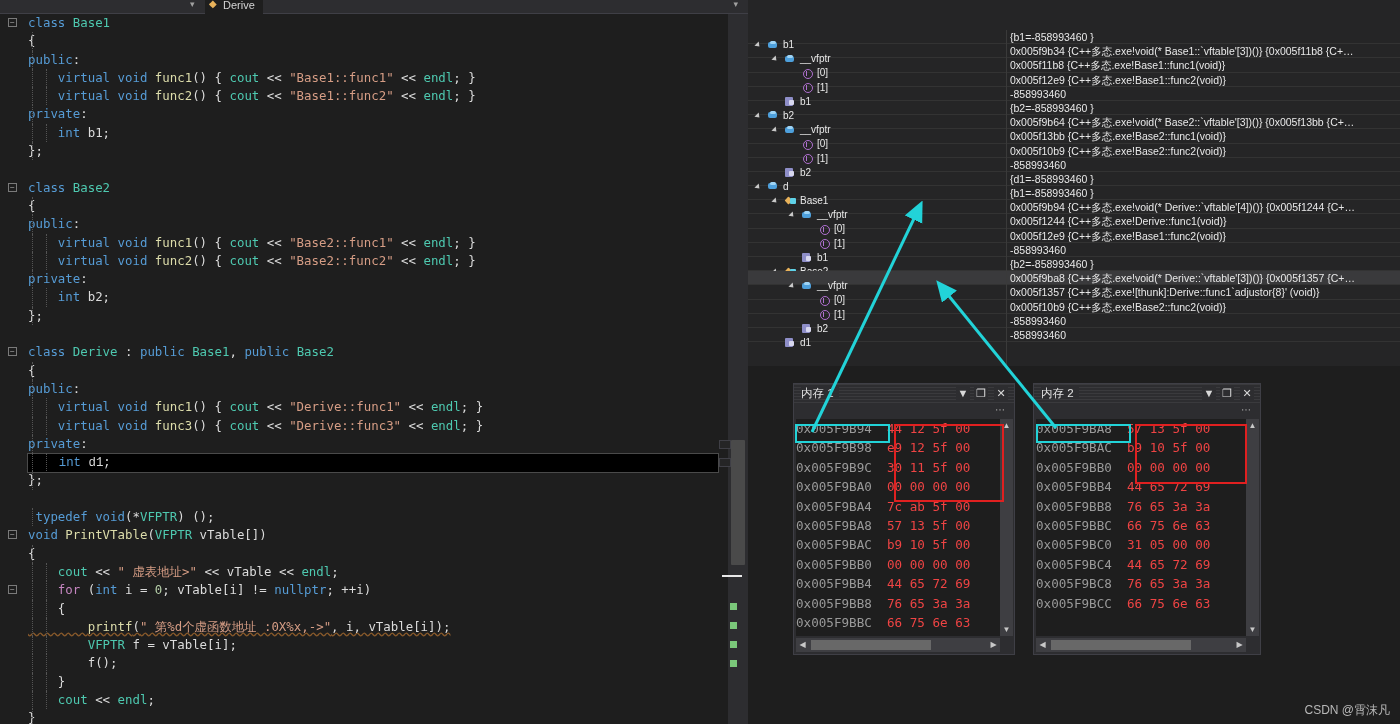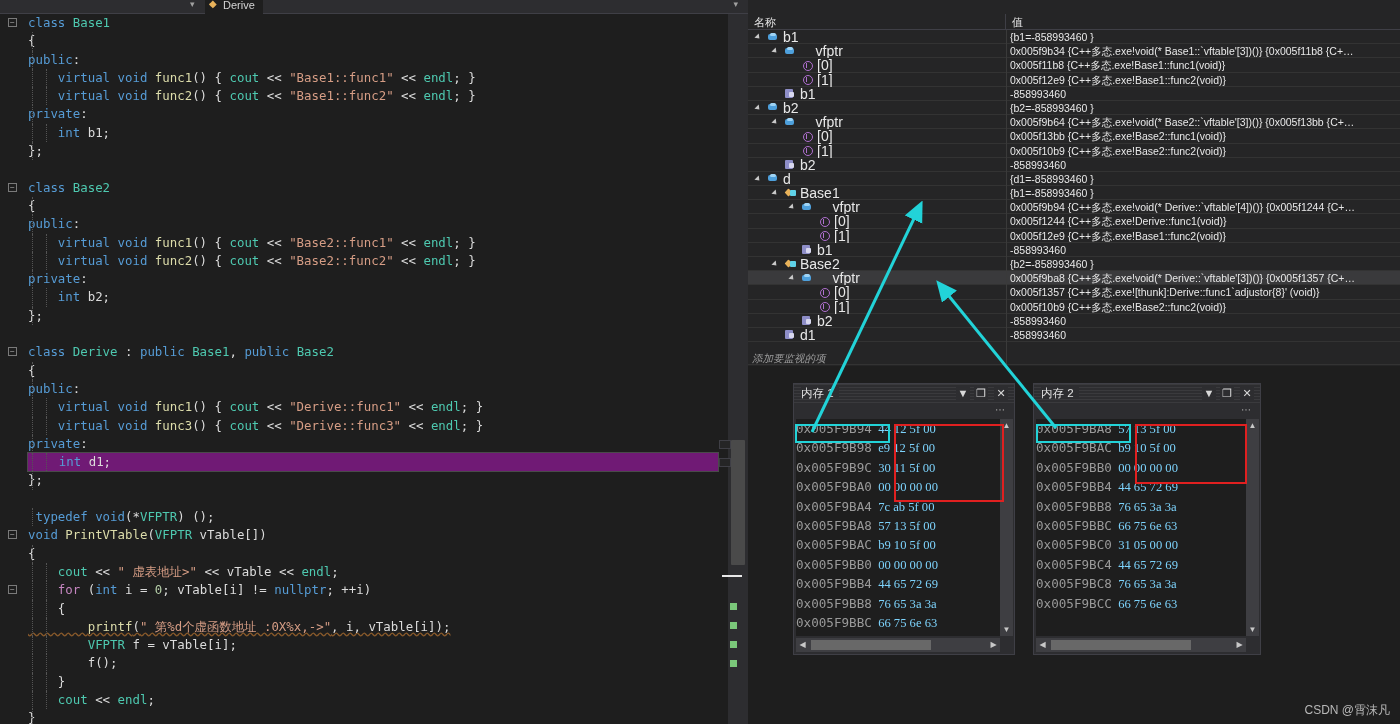--- a/index.html
+++ b/index.html
@@ -29,22 +29,22 @@
   .ind { position:absolute; left:0; top:0; height:100%; border-left:1px dotted #545454; }
   .kw   { color:#569cd6; }
   .kw2  { color:#c586c0; }
   .typ  { color:#4ec9b0; }
   .cls  { color:#4ec9b0; }
   .fn   { color:#dcdcaa; }
   .str  { color:#d69d85; }
   .num  { color:#b5cea8; }
   .pln  { color:#dcdcdc; }
   .sqz  { text-decoration:underline wavy #8a5a2a; text-decoration-skip-ink:none; }
-  .selbox { background:#701a75; outline:1px solid #4a4a4a; display:inline-block;
-     padding:0 1px; }
+  .selbox { background:#000000; outline:1px solid #4a4a4a; display:inline-block;
+     padding:0 1px;font-family:Liberation Mono, monospace; }
 
   
   #editor-scroll { position:absolute; left:728px; top:14px; width:20px; height:710px;
      background:#2d2d30; }
   #scroll-thumb { position:absolute; left:3px; top:426px; width:14px; height:125px;
      background:#4a4a4a; border-radius:1px; }
   .mark-green { position:absolute; left:730px; width:7px; height:7px; background:#7ac77a; }
   #caret-line { position:absolute; left:722px; top:575px; width:20px; height:2px;
      background:#e8e8e8; }
   .mini-box { position:absolute; left:719px; width:12px; height:9px;
@@ -76,22 +76,22 @@
   #watch-head { position:absolute; left:0; top:14px; width:652px; height:16px;
      background:#252526; border-bottom:1px solid #3f3f46; }
   .wh-cell { position:absolute; top:0; height:16px; color:#e4e4e4; font-size:11px;
      line-height:16px; padding-left:6px; border-right:1px solid #3f3f46; }
   #wh-name { left:0; width:258px; }
   #wh-val  { left:258px; width:1052px; }
 
   #watch-rows { position:absolute; left:0; top:30px; width:652px; height:320px; }
   .wrow { position:relative; height:14.2px; border-bottom:1px solid #333; }
   .wrow.sel { background:#3a3a3c; }
-  .wname { position:absolute; left:0; top:0; width:258px; height:14.2px; overflow:hidden;
-     white-space:nowrap; color:#e8e8e8; font-size:14px; line-height:14.2px;text-align:center; }
+  .wname { position:absolute; left:0; top:8px; width:258px; height:14.2px; overflow:hidden;
+     white-space:nowrap; color:#e8e8e8; font-size:10px; line-height:14.2px;text-align:center; }
   .wval { position:absolute; left:259px; top:0; width:527px; height:14.2px; overflow:hidden;
      white-space:nowrap; color:#e8e8e8; font-size:10.5px; line-height:14.2px; padding-left:3px; }
   .tri { position:absolute; top:4px; width:0; height:0; border-left:4px solid #c8c8c8;
      border-top:3.5px solid transparent; border-bottom:3.5px solid transparent;
      transform:rotate(45deg); }
   .ico-obj { position:absolute; top:2.5px; width:10px; height:9px; }
   .ico-obj::before { content:""; position:absolute; left:0; top:1px; width:9px; height:6px;
      background:#4ea0dc; border-radius:2px; }
   .ico-obj::after { content:""; position:absolute; left:2px; top:0px; width:6px; height:3px;
      background:#9fd4f5; border-radius:2px; }
@@ -130,21 +130,21 @@
   .mtbtn { position:absolute; top:2px; color:#d8d8d8; font-size:11px; width:14px;
      text-align:center; line-height:15px; background:#2d2d30; }
   .mem-sub { position:absolute; left:0; top:19px; width:100%; height:16px; background:#2d2d30; }
   .mem-dots { position:absolute; right:8px; top:20px; color:#a8a8a8; font-size:10px;
      letter-spacing:1px; }
   .mem-body { position:absolute; left:2px; top:35px; right:14px; bottom:18px;
      background:#1e1e1e; overflow:hidden;
      font-family:"DejaVu Sans Mono","Liberation Mono",monospace; }
   .mline { height:19.4px; line-height:19.4px; white-space:pre; font-size:12.6px; }
   .maddr { color:#9a9a9a; }
-  .mbytes { color:#7dd3fc;font-family:Liberation Serif, serif; }
+  .mbytes { color:#ef4444; }
   .mem-vscroll { position:absolute; right:1px; top:35px; bottom:18px; width:13px;
      background:#3e3e42; }
   .mem-vscroll .up, .mem-vscroll .dn { position:absolute; left:0; width:13px; height:13px;
      color:#c8c8c8; font-size:8px; text-align:center; line-height:13px; }
   .mem-vscroll .up { top:0; } .mem-vscroll .dn { bottom:0; }
   .mem-hscroll { position:absolute; left:2px; right:14px; bottom:2px; height:14px;
      background:#3e3e42; }
   .mem-hscroll .lf, .mem-hscroll .rt { position:absolute; top:0; width:13px; height:14px;
      color:#c8c8c8; font-size:8px; text-align:center; line-height:14px; }
   .mem-hscroll .lf { left:0; } .mem-hscroll .rt { right:0; }
@@ -195,25 +195,20 @@
     <div class="mini-box" style="top:458px;"></div>
     <div class="mark-green" style="top:603px;"></div>
     <div class="mark-green" style="top:622px;"></div>
     <div class="mark-green" style="top:641px;"></div>
     <div class="mark-green" style="top:660px;"></div>
     <div id="caret-line"></div>
   </div>
 
   <div id="watch-pane">
 
-    <div id="watch-head">
-      <div class="wh-cell" id="wh-name">名称</div>
-      <div class="wh-cell" id="wh-val" style="width:531px;">值</div>
-
-    </div>
 
     <div id="watch-rows">
         <div class="wrow">
           <div class="wname">
             <span class="tri" style="left: 8px;"></span>
             <span class="ico-obj" style="left: 20px;"></span>
             <span class="wlabel" style="left: 35px;">b1</span>
           </div>
           <div class="wval">{b1=-858993460 }</div>
         </div>
@@ -368,21 +363,20 @@
         <div class="wrow">
           <div class="wname">
             <span class="ico-fld" style="left: 37px;"></span>
             <span class="wlabel" style="left: 52px;">d1</span>
           </div>
           <div class="wval">-858993460</div>
         </div>
       </div>
     <div class="hsep" style="left:258px;top:30px;"></div>
 
-    <div id="watch-add">添加要监视的项</div>
     <div id="watch-add-sep"></div>
 
   </div>
 
   <div id="under-watch"></div>
   <div id="left-strip"></div>
   <div id="gap-strip"></div>
   <div id="right-strip"></div>
   <div id="bottom-strip"></div>
 

